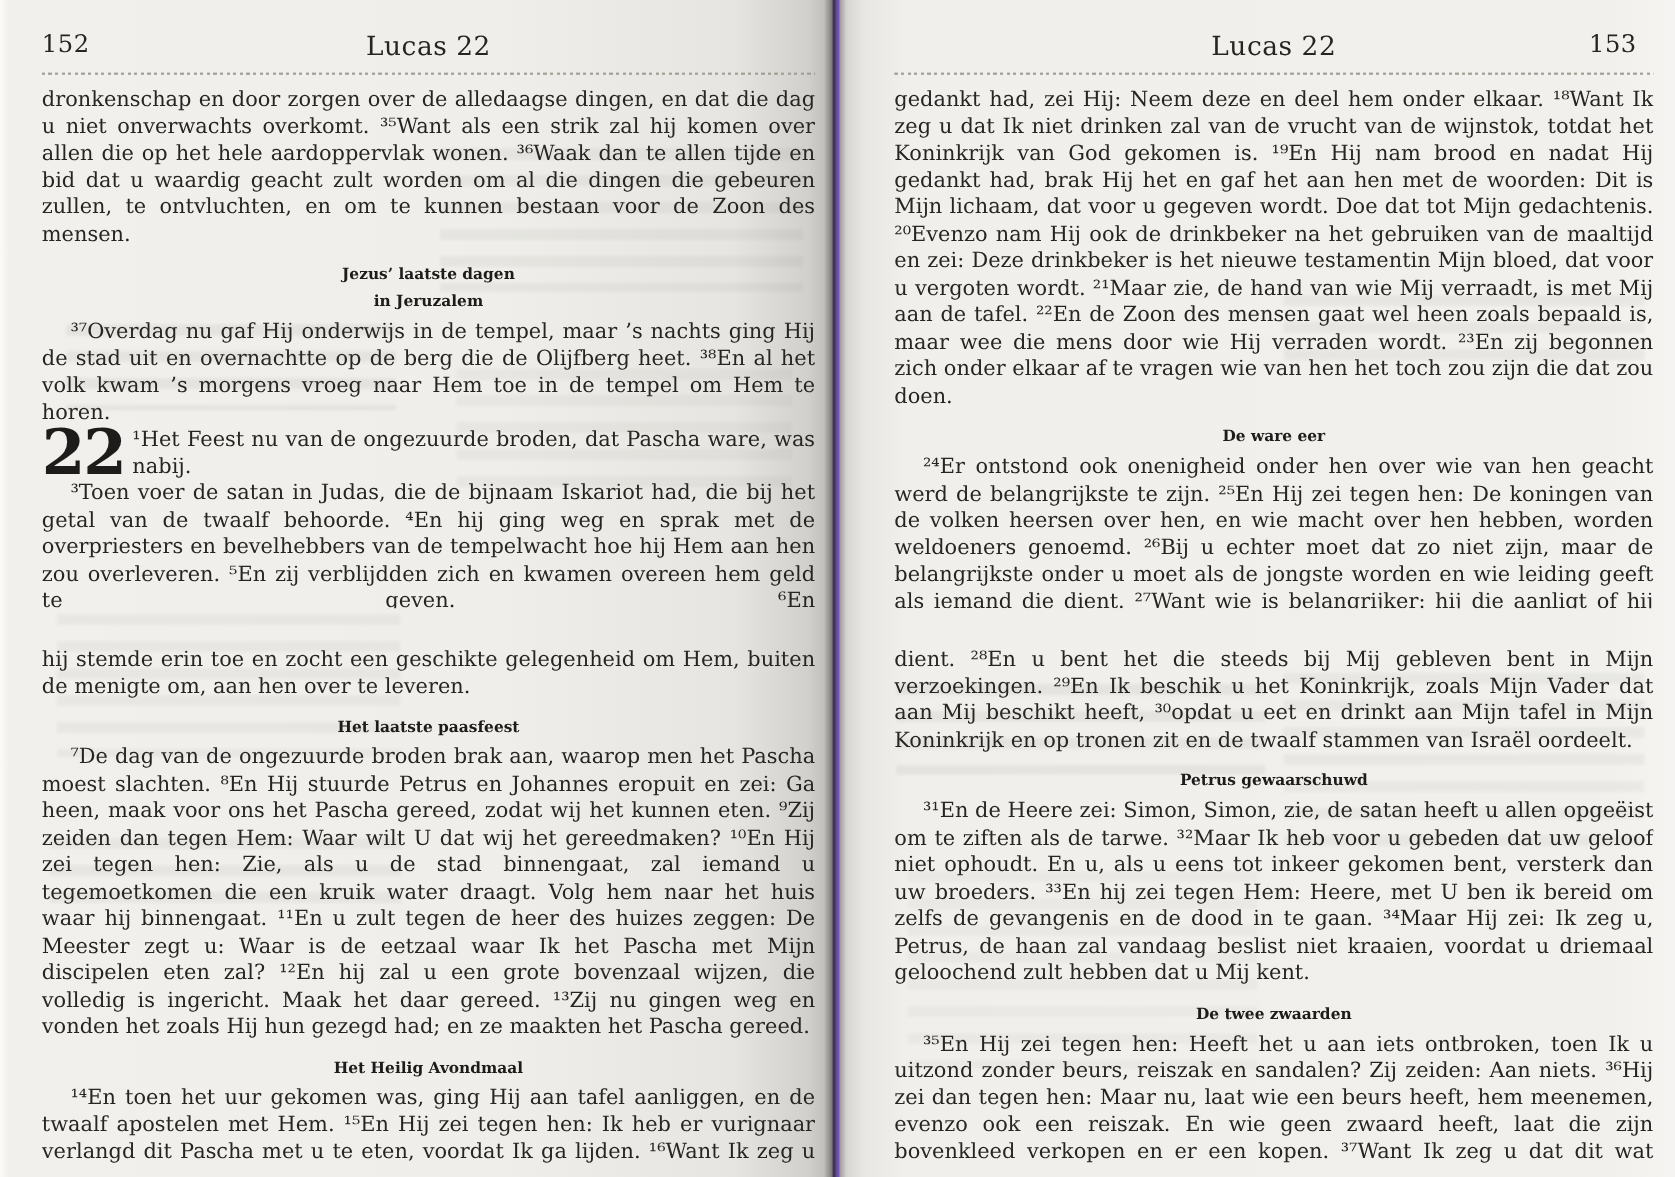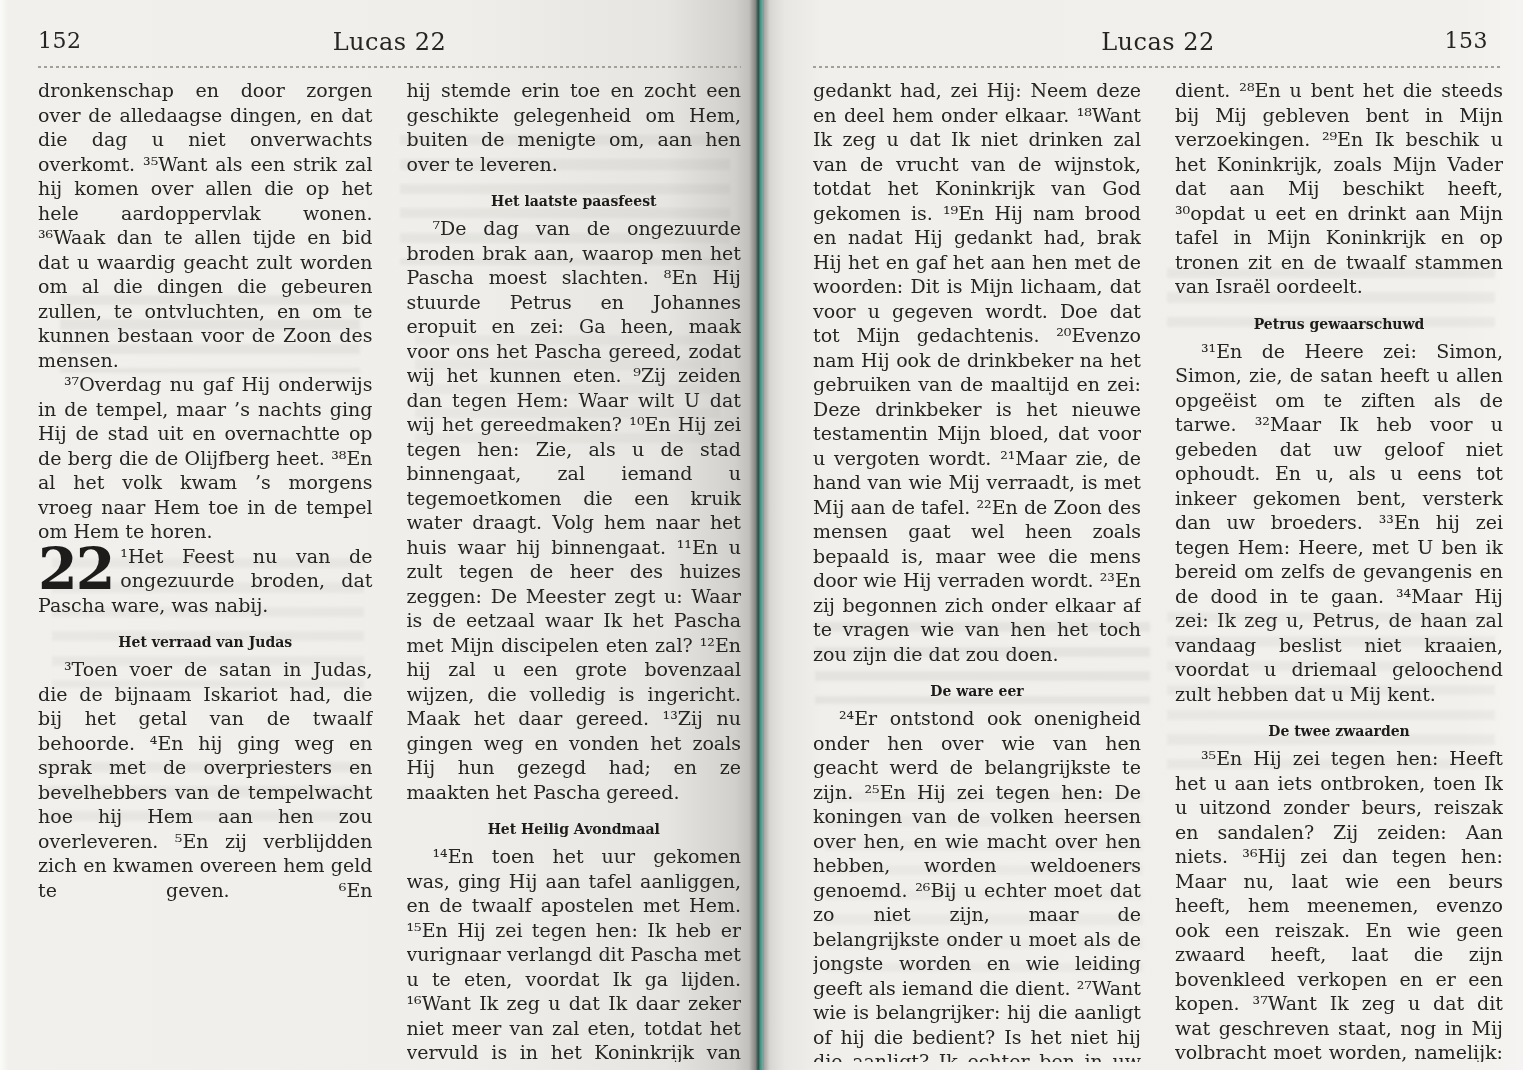--- a/index.html
+++ b/index.html
@@ -1,18 +1,18 @@
 <!DOCTYPE html>
 <html><head>
 <meta charset="utf-8">
 <style>
   html,body{margin:0;padding:0;background:#d8d6d2;}
   .spread{
     position:relative;width:1523px;height:1070px;overflow:hidden;
-    background:#5eead4;
+    background:#8b5cf6;
     font-family:"DejaVu Serif","Liberation Serif",serif;
     color:#262524;
   }
   .page{position:absolute;top:0;height:1070px;box-sizing:border-box;}
   .page-left{
     left:0;width:757px;
     background:linear-gradient(to right,#fbfbf9 0px,#f1f0ec 8px,#efeeea 60%,#e7e5e1 88%,#d2d0cc 97%,#b9b7b3 100%);
     padding:26px 16px 0 38px;
   }
   .page-right{
@@ -26,21 +26,21 @@
   }
   .pagehead{position:relative;height:34px;z-index:2;}
   .pnum{font-size:22px;letter-spacing:0.5px;}
   .pnum-left{position:absolute;left:0;top:2px;}
   .pnum-right{position:absolute;right:15px;top:2px;}
   .rhead{display:block;text-align:center;font-size:24px;letter-spacing:0.5px;padding-top:2px;}
   .rule{
     height:2px;margin-top:6px;
     background-image:repeating-linear-gradient(to right,#a49f97 0 3px,rgba(0,0,0,0) 3px 6px);
   }
-  .cols{display:flex;gap:34px;margin-top:10px;height:984px;overflow:hidden;position:relative;z-index:2;}
+  .cols{display:flex;gap:34px;margin-top:10px;height:984px;overflow:hidden;position:relative;z-index:2;flex-direction:column;}
   .col{flex:1 1 0;overflow:hidden;}
   .para{
     margin:0;font-size:19px;line-height:24.5px;text-align:justify;
     text-indent:26px;
   }
   .cont{text-indent:0;}
   .flow{text-align-last:justify;}
   .heading{
     margin:13px 0 3px 0;text-align:center;font-size:14px;line-height:24px;
     font-weight:bold;color:#1d1c1b;white-space:pre-line;
@@ -70,23 +70,24 @@
 
     <div class="pagehead">
       <span class="pnum pnum-left">152</span>
       <span class="rhead">Lucas 22</span>
     </div>
     <div class="rule"></div>
 
     <div class="cols">
       <div class="col">
         <p class="para cont">dronkenschap en door zorgen over de alledaagse dingen, en dat die dag u niet onverwachts overkomt. ³⁵Want als een strik zal hij komen over allen die op het hele aardoppervlak wonen. ³⁶Waak dan te allen tijde en bid dat u waardig geacht zult worden om al die dingen die gebeuren zullen, te ontvluchten, en om te kunnen bestaan voor de Zoon des mensen.</p>
+        <h3 class="heading">Jezus’ laatste dagen
+in Jeruzalem</h3>
         <p class="para">³⁷Overdag nu gaf Hij onderwijs in de tempel, maar ’s nachts ging Hij de stad uit en overnachtte op de berg die de Olijfberg heet. ³⁸En al het volk kwam ’s morgens vroeg naar Hem toe in de tempel om Hem te horen.</p>
         <p class="para chapter"><span class="dropcap">22</span><span>¹Het Feest nu van de ongezuurde broden, dat Pascha ware, was nabij.</span></p>
-        <h3 class="heading">Het verraad van Judas</h3>
         <p class="para flow">³Toen voer de satan in Judas, die de bijnaam Iskariot had, die bij het getal van de twaalf behoorde. ⁴En hij ging weg en sprak met de overpriesters en bevelhebbers van de tempelwacht hoe hij Hem aan hen zou overleveren. ⁵En zij verblijdden zich en kwamen overeen hem geld te geven. ⁶En</p>
       </div>
       <div class="col">
         <p class="para cont">hij stemde erin toe en zocht een geschikte gelegenheid om Hem, buiten de menigte om, aan hen over te leveren.</p>
         <h3 class="heading">Het laatste paasfeest</h3>
         <p class="para">⁷De dag van de ongezuurde broden brak aan, waarop men het Pascha moest slachten. ⁸En Hij stuurde Petrus en Johannes eropuit en zei: Ga heen, maak voor ons het Pascha gereed, zodat wij het kunnen eten. ⁹Zij zeiden dan tegen Hem: Waar wilt U dat wij het gereedmaken? ¹⁰En Hij zei tegen hen: Zie, als u de stad binnengaat, zal iemand u tegemoetkomen die een kruik water draagt. Volg hem naar het huis waar hij binnengaat. ¹¹En u zult tegen de heer des huizes zeggen: De Meester zegt u: Waar is de eetzaal waar Ik het Pascha met Mijn discipelen eten zal? ¹²En hij zal u een grote bovenzaal wijzen, die volledig is ingericht. Maak het daar gereed. ¹³Zij nu gingen weg en vonden het zoals Hij hun gezegd had; en ze maakten het Pascha gereed.</p>
         <h3 class="heading">Het Heilig Avondmaal</h3>
         <p class="para flow">¹⁴En toen het uur gekomen was, ging Hij aan tafel aanliggen, en de twaalf apostelen met Hem. ¹⁵En Hij zei tegen hen: Ik heb er vurignaar verlangd dit Pascha met u te eten, voordat Ik ga lijden. ¹⁶Want Ik zeg u dat Ik daar zeker niet meer van zal eten, totdat het vervuld is in het Koninkrijk van God. ¹⁷En nadat Hij een drinkbeker genomen had en</p>
       </div>
     </div>

